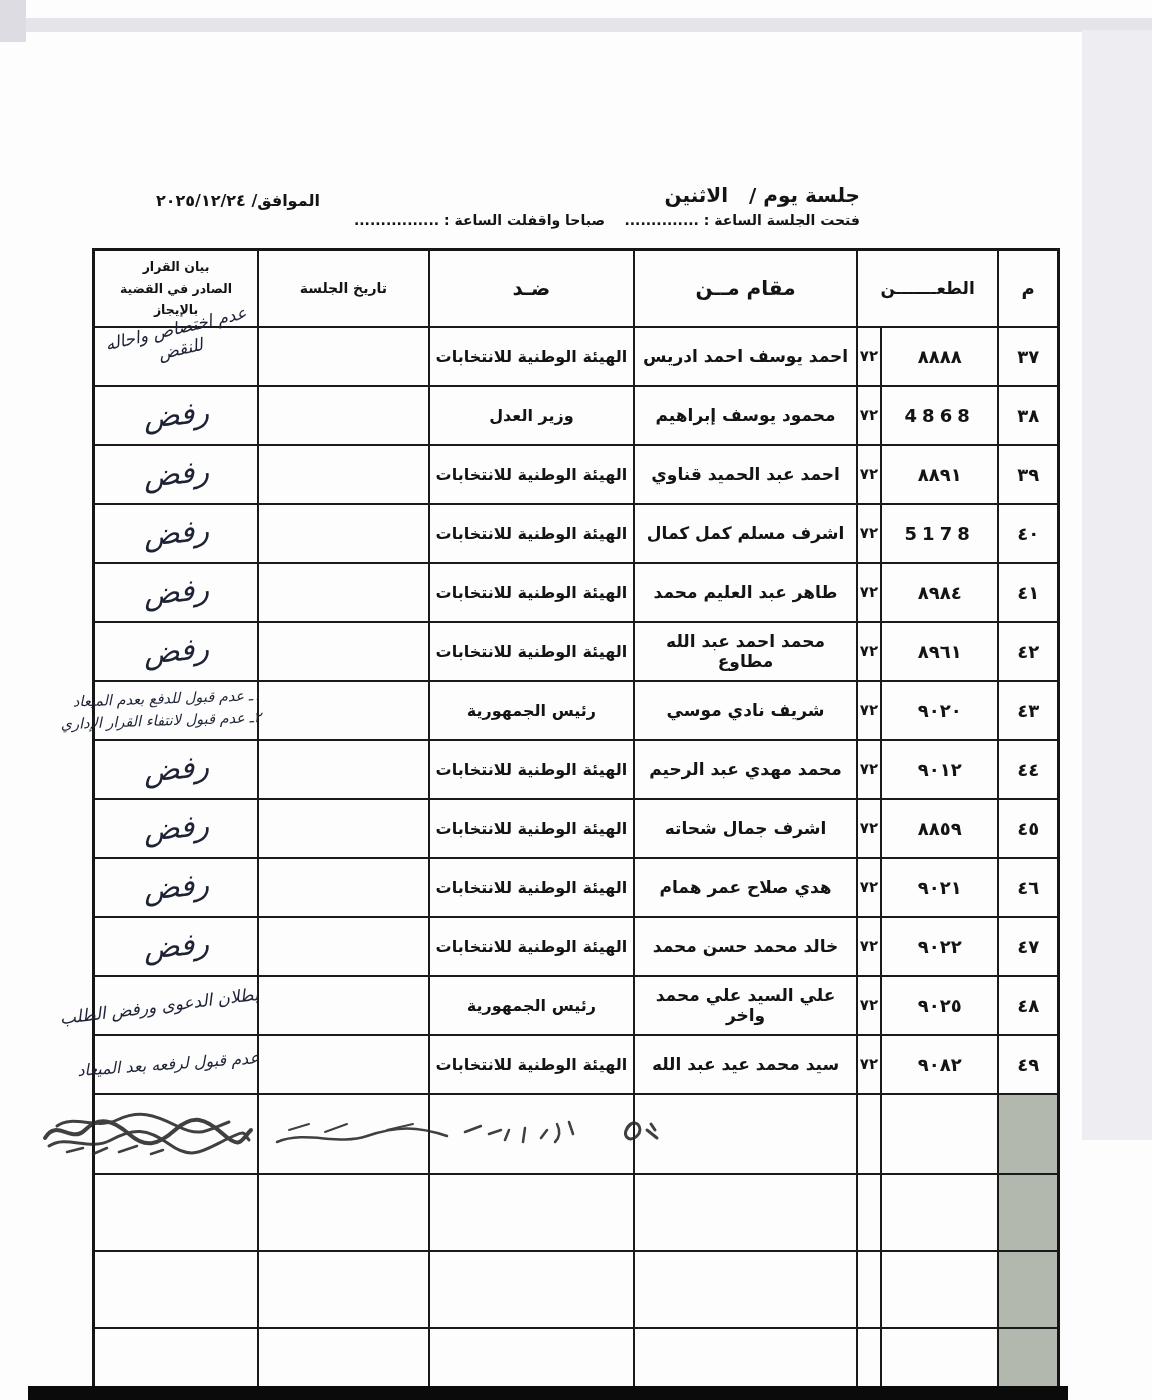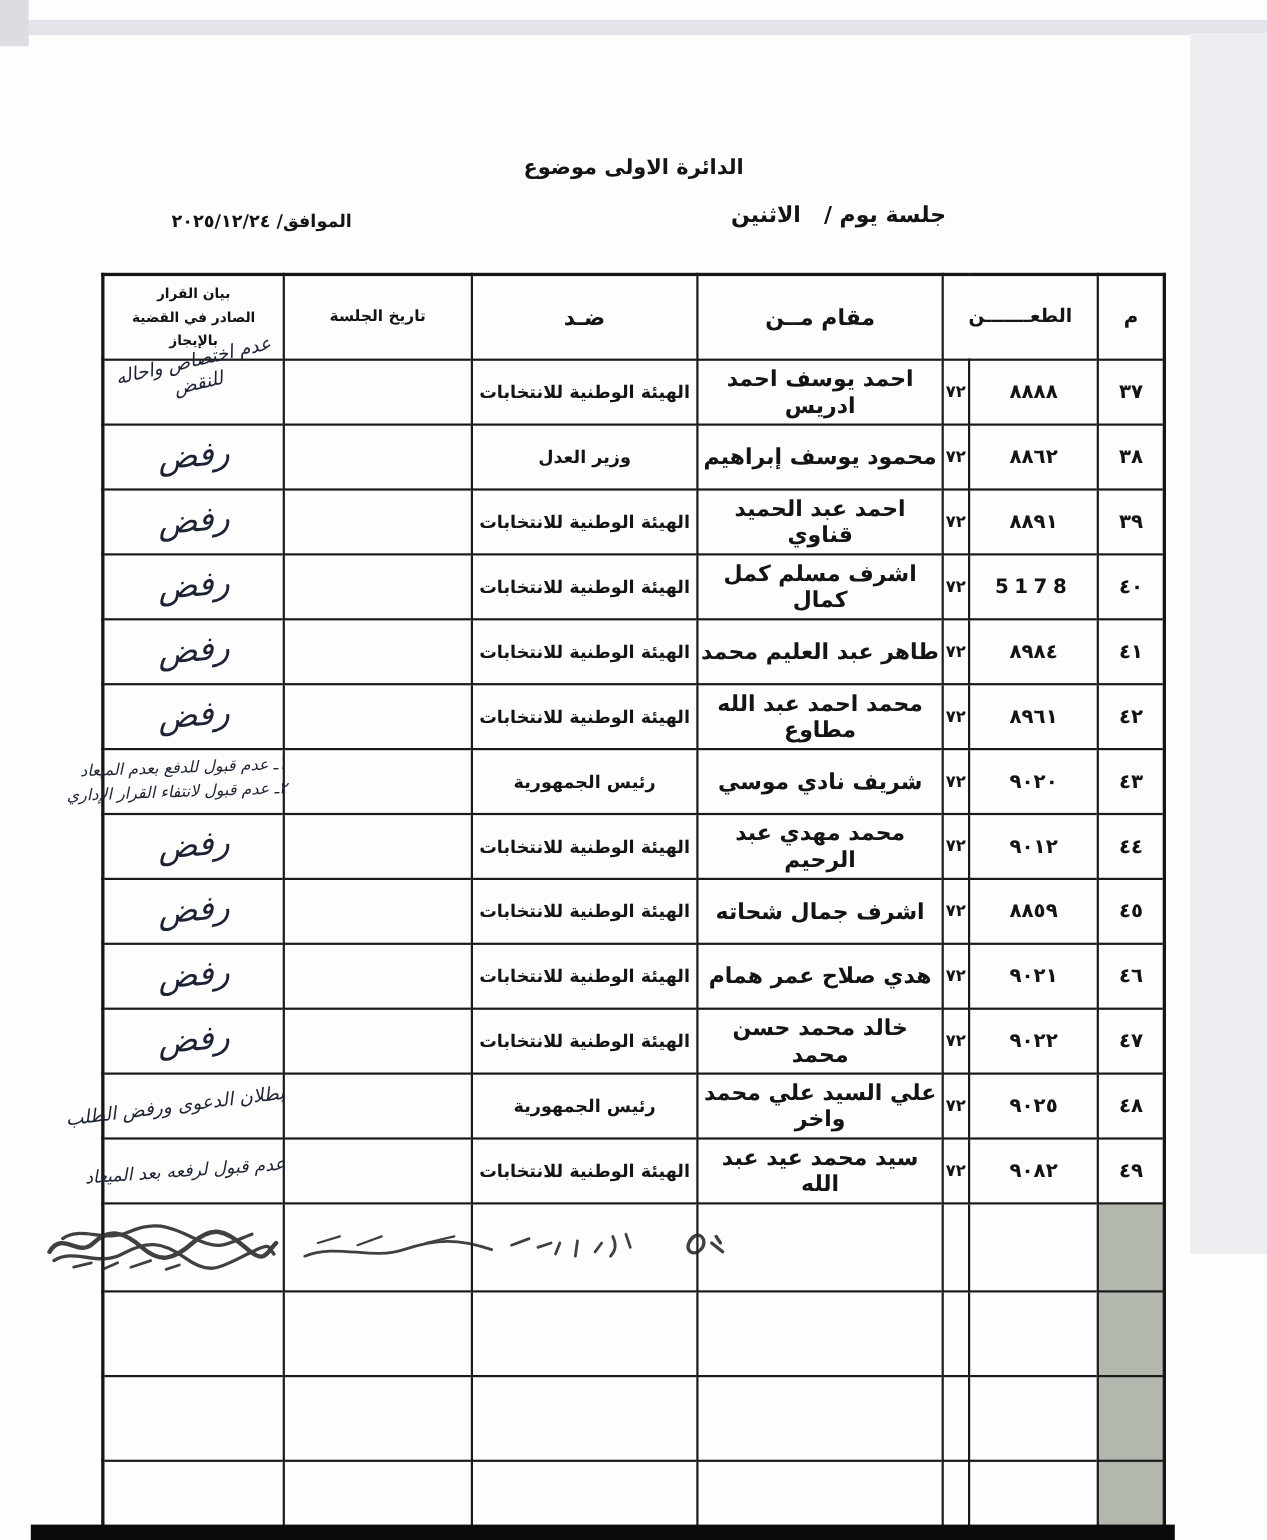--- a/index.html
+++ b/index.html
@@ -43,21 +43,21 @@
   th{font-weight:bold;}
   .h-serial{font-size:18px;}
   .h-appeal{font-size:17px;}
   .h-from{font-size:20px;}
   .h-against{font-size:20px;}
   .h-date{font-size:14px;}
   .h-dec{font-size:12.5px;line-height:1.7;text-align:center;}
   .c-serial{font-size:18px;font-weight:bold;letter-spacing:2px;}
   .c-no{font-size:18px;font-weight:bold;letter-spacing:5px;margin-top:28px;}
   .c-year{font-size:15px;font-weight:bold;padding:0;}
-  .c-from{font-size:20px;font-weight:bold;margin-left:18px;}
+  .c-from{font-size:17px;font-weight:bold;margin-left:18px;}
   .c-against{font-size:16px;font-weight:bold;}
   .c-date{font-size:15px;}
   .c-dec{position:relative;}
   .gray-cell{background:#b3b8af;}
 
   
   .hw{font-style:italic;color:#1d2335;line-height:1.25;direction:rtl;}
   .hw .hw-line{white-space:nowrap;}
   .hw.reject{font-size:30px;transform:rotate(-5deg);}
   .hw.note-tilt-up{font-size:17px;transform:rotate(-13deg) translate(6px,-16px);}
@@ -69,32 +69,37 @@
 </style>
 </head>
 <body>
 
 <div class="page">
 
   <div class="band-top"></div>
   <div class="band-right"></div>
   <div class="corner-mark"></div>
 
-  <div class="doc-subtitle">الدائرة الاولى موضوع</div>
 
   <div class="session-line">
     <span>جلسة يوم /</span>&nbsp;&nbsp;
     <span>الاثنين</span>
   </div>
 
   <div class="date-line">
     <span>الموافق/</span>
     <span>٢٠٢٥/١٢/٢٤</span>
   </div>
 
+  <div class="time-line">
+    <span>فتحت الجلسة الساعة :</span>
+    <span class="dots">..............</span>&nbsp;&nbsp;&nbsp;
+    <span>صباحا واقفلت الساعة :</span>
+    <span class="dots">................</span>
+  </div>
 
   <div class="table-wrap">
     <table>
       <colgroup>
         <col style="width:60px">
           <col style="width:117px">
           <col style="width:24px">
         <col style="width:222px">
           <col style="width:205px">
           <col style="width:170px">
@@ -124,21 +129,21 @@
             <td class="c-date"></td>
             <td class="c-dec">
               <div class="hw note-tilt-up">
                 <div class="hw-line">عدم اختصاص واحاله</div>
                 <div class="hw-line">للنقض</div>
               </div>
             </td>
           </tr>
           <tr class="data-row">
             <td class="c-serial">٣٨</td>
-            <td class="c-no">٨٨٦٢</td>
+            <td class="c-no">4868</td>
             <td class="c-year">٧٢</td>
             <td class="c-from">محمود يوسف إبراهيم</td>
             <td class="c-against">وزير العدل</td>
             <td class="c-date"></td>
             <td class="c-dec">
               <div class="hw reject">
                 <div class="hw-line">رفض</div>
               </div>
             </td>
           </tr>

